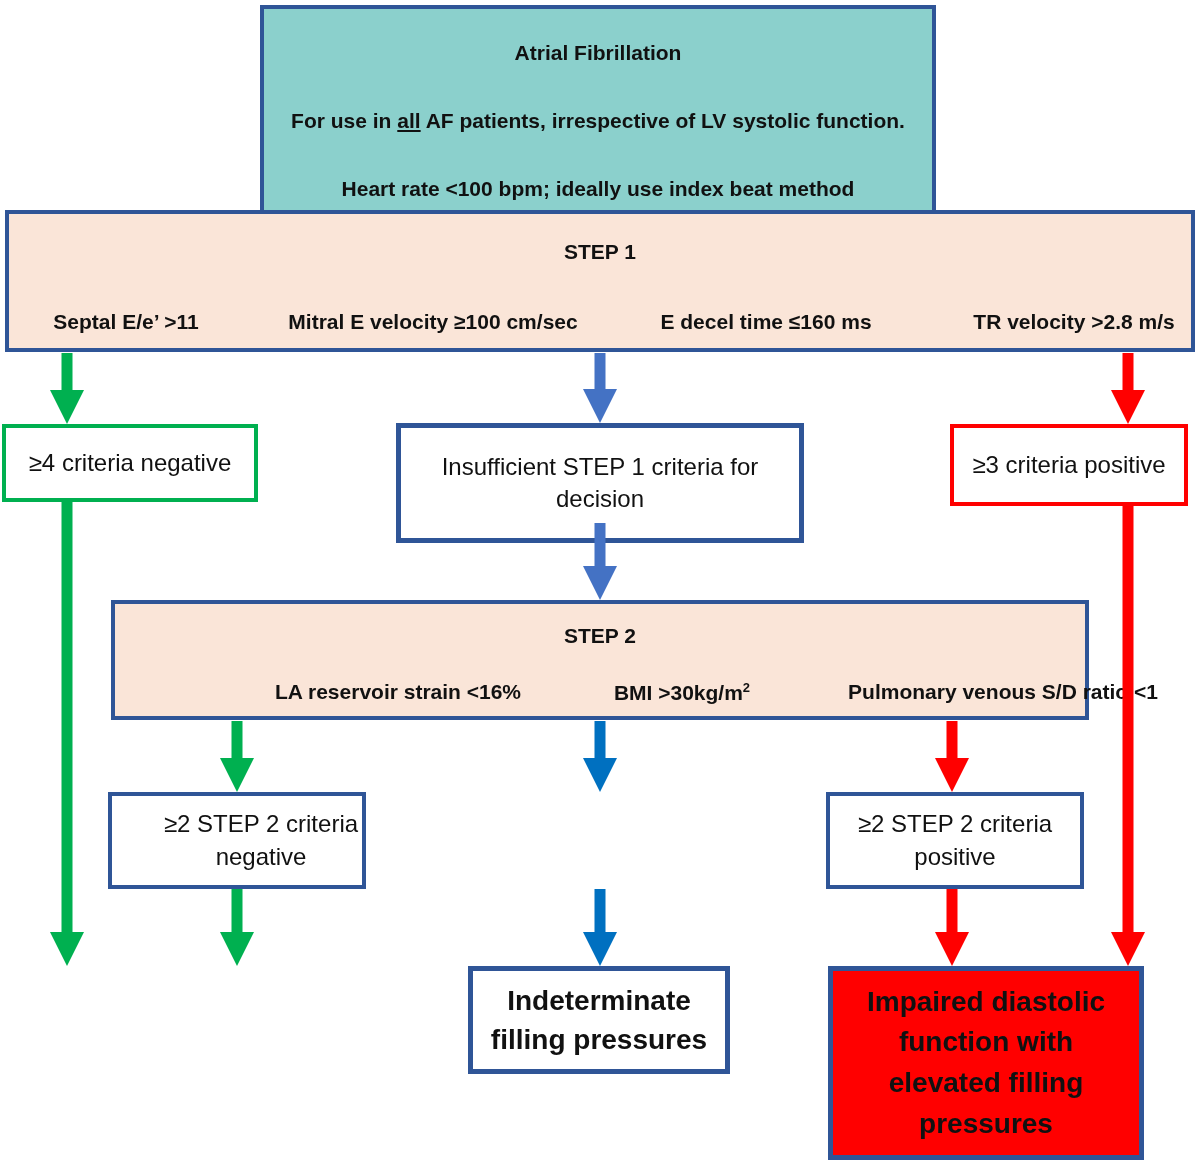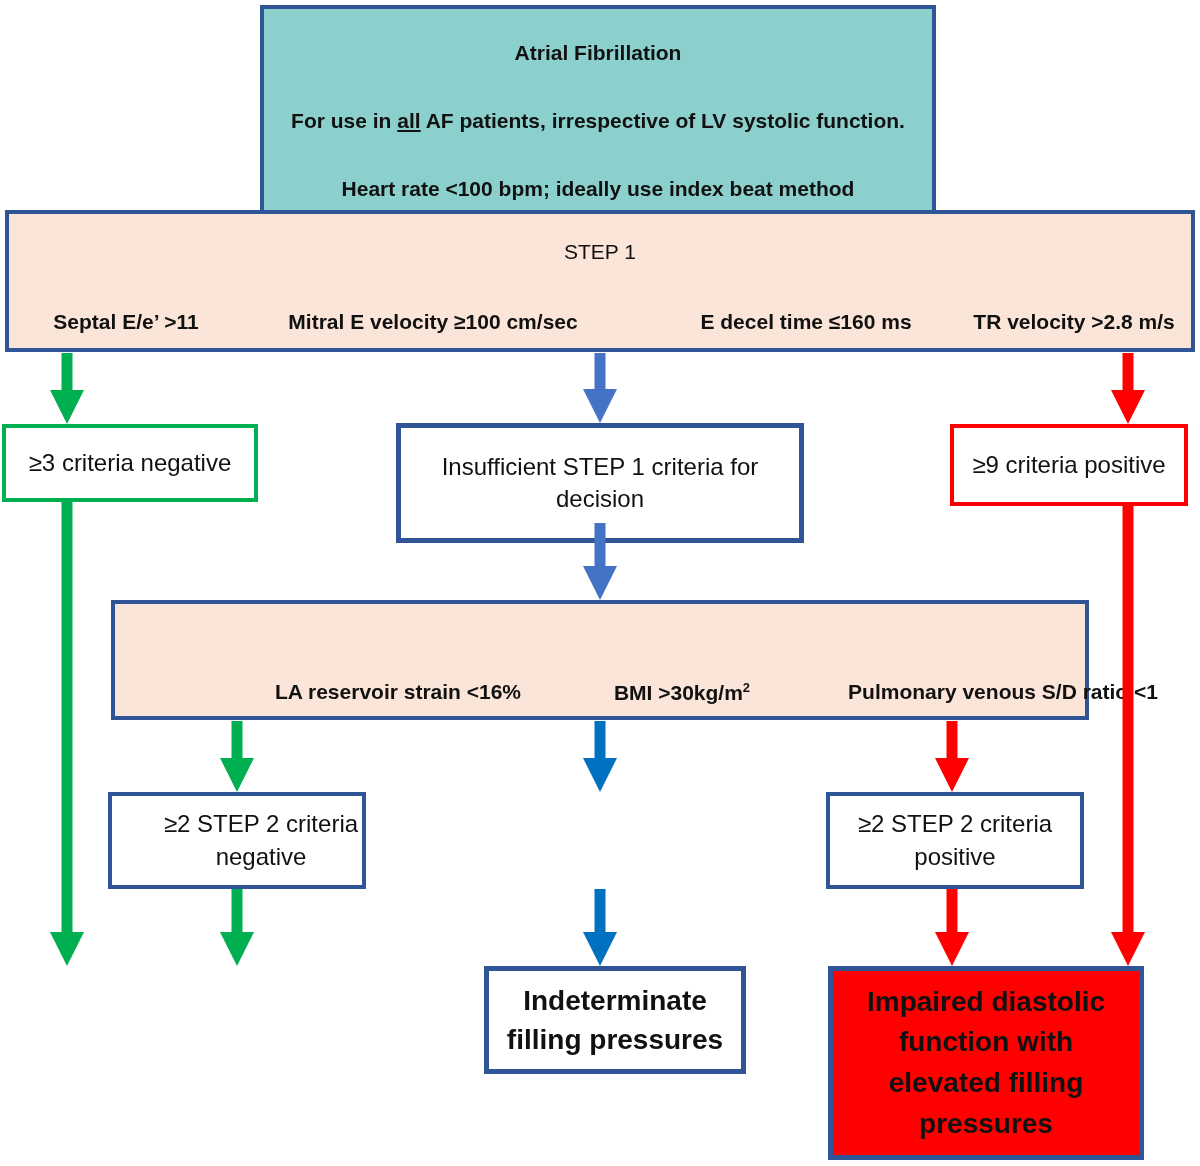--- a/index.html
+++ b/index.html
@@ -16,44 +16,44 @@
        align-items:center;justify-content:center;text-align:center;background:#fff;}
   .u{text-decoration:underline;}
   
   #header-box{left:260px;top:5px;width:676px;height:232px;background:var(--teal);
               border:4px solid var(--border-blue);justify-content:space-around;
               padding:10px 14px;font-weight:bold;font-size:21px;}
   
   .step-bar{background:var(--peach);border:4px solid var(--border-blue);}
   #step1-box{left:5px;top:210px;width:1190px;height:142px;}
   #step2-box{left:111px;top:600px;width:978px;height:120px;}
-  .step-title{position:absolute;left:0;right:0;text-align:center;font-weight:normal;font-size:21px;}
+  .step-title{position:absolute;left:0;right:0;text-align:center;font-weight:bold;font-size:21px;}
   #step1-box .step-title{top:26px;}
   #step2-box .step-title{top:20px;}
   .criterion{position:absolute;transform:translateX(-50%);white-space:nowrap;
              font-weight:bold;font-size:21px;}
   #step1-box .criterion{top:96px;}
   #step2-box .criterion{top:76px;}
-  #s1c1{left:117px;} #s1c2{left:424px;} #s1c3{left:757px;margin-left:40px;} #s1c4{left:1065px;}
+  #s1c1{left:117px;} #s1c2{left:424px;} #s1c3{left:757px;} #s1c4{left:1065px;}
   #s2c1{left:283px;} #s2c2{left:567px;} #s2c3{left:888px;}
   sup{font-size:13px;}
   
   .decision{font-size:24px;line-height:1.35;}
   #box-neg3{left:2px;top:424px;width:256px;height:78px;border:4px solid var(--green);}
   #box-insuff1{left:396px;top:423px;width:408px;height:120px;border:5px solid var(--border-blue);}
   #box-pos3{left:950px;top:424px;width:238px;height:82px;border:4px solid var(--red);}
   #box-neg2{left:108px;top:792px;width:258px;height:97px;border:4px solid var(--border-blue);padding-left:48px;}
   #box-insuff2{left:468px;top:792px;width:258px;height:97px;border:4px solid var(--border-blue);}
   #box-pos2{left:826px;top:792px;width:258px;height:97px;border:4px solid var(--border-blue);}
   
   .outcome{font-weight:bold;font-size:28px;line-height:1.5;}
   #box-normal{left:48px;top:966px;width:320px;height:194px;background:var(--lime);
               border:5px solid var(--border-blue);padding:0 10px;}
   #box-indet{left:468px;top:966px;width:262px;height:108px;background:#fff;
-             border:5px solid var(--border-blue);line-height:1.4;margin-left:16px;}
+             border:5px solid var(--border-blue);line-height:1.4;}
   #box-impaired{left:828px;top:966px;width:316px;height:194px;background:var(--red);
                 border:5px solid var(--border-blue);padding:0 28px;line-height:1.45;}
   
   .arrow{position:absolute;pointer-events:none;}
   .arrow .shaft{position:absolute;left:50%;transform:translateX(-50%);top:0;}
   .arrow .head{position:absolute;left:50%;transform:translateX(-50%);bottom:0;
                width:0;height:0;border-left:17px solid transparent;border-right:17px solid transparent;}
 </style>
 </head>
 <body>
@@ -69,25 +69,26 @@
   </div>
 
   <div class="box step-bar" id="step1-box">
     <div class="step-title">STEP 1</div>
     <div class="criterion" id="s1c1">Septal E/e’ &gt;11</div>
     <div class="criterion" id="s1c2">Mitral E velocity ≥100 cm/sec</div>
     <div class="criterion" id="s1c3">E decel time ≤160 ms</div>
     <div class="criterion" id="s1c4">TR velocity &gt;2.8 m/s</div>
   </div>
 
-  <div class="box decision" id="box-neg3">≥3 criteria negative</div>
+  <div class="box decision" id="box-neg3">≥4 criteria negative</div>
   <div class="box decision" id="box-insuff1">Insufficient STEP 1 criteria for decision</div>
-  <div class="box decision" id="box-pos3">≥9 criteria positive</div>
+  <div class="box decision" id="box-pos3">≥3 criteria positive</div>
 
   <div class="box step-bar" id="step2-box">
+    <div class="step-title">STEP 2</div>
     <div class="criterion" id="s2c1">LA reservoir strain &lt;16%</div>
     <div class="criterion" id="s2c2">
       <span>BMI &gt;30kg/m</span><sup>2</sup>
     </div>
     <div class="criterion" id="s2c3">Pulmonary venous S/D ratio &lt;1</div>
   </div>
 
   <div class="box decision" id="box-neg2">≥2 STEP 2 criteria negative</div>
   <div class="box decision" id="box-pos2">≥2 STEP 2 criteria positive</div>
 

